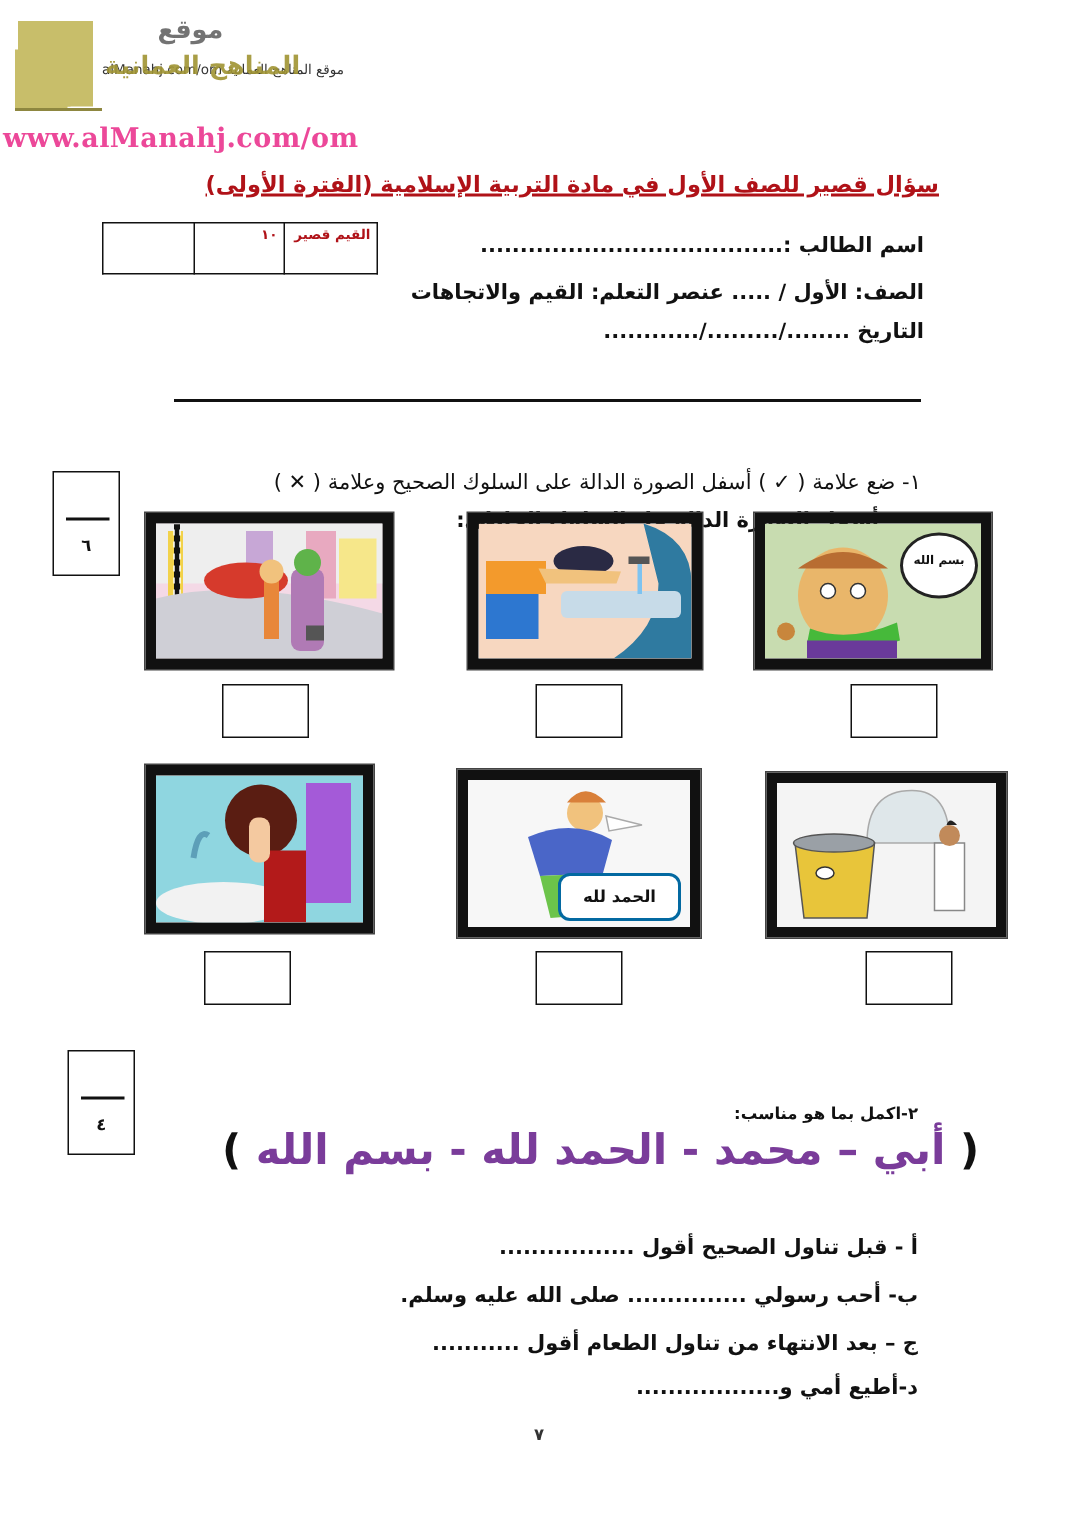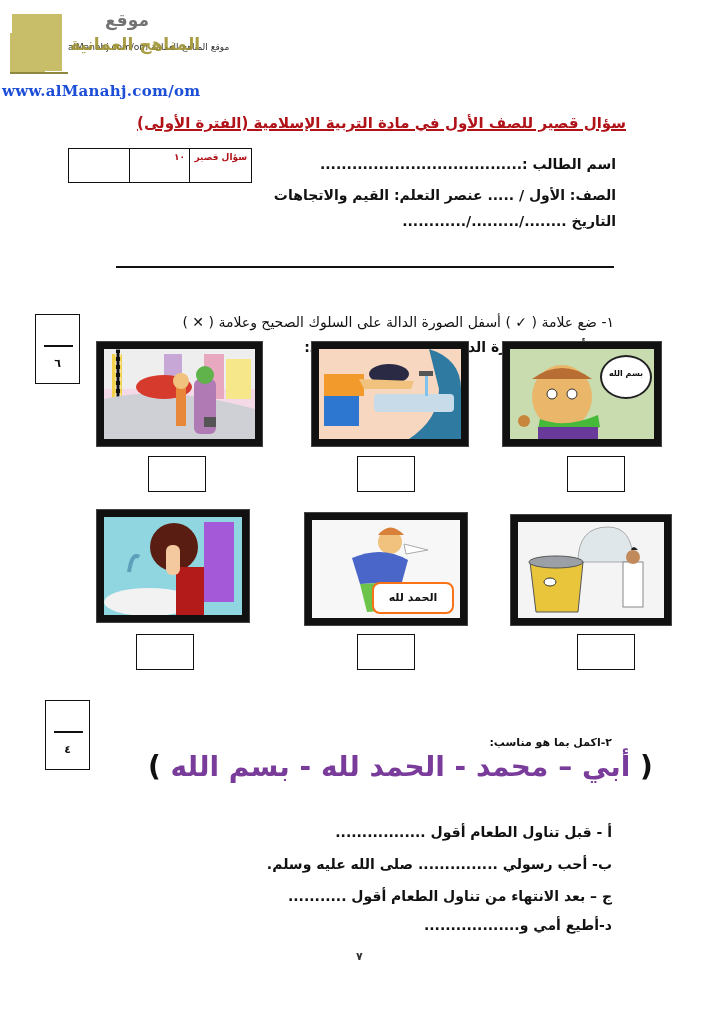--- a/index.html
+++ b/index.html
@@ -9,21 +9,21 @@
   .rtl { direction: rtl; text-align: right; margin-top: 24px; }
 
   
   .logo-sq1 { left: 12px; top: 14px; width: 35px; height: 57px; background: #c8be6a; }
   .logo-sq2 { left: 27px; top: 14px; width: 35px; height: 57px; background: #c8be6a; }
   .logo-sq3 { left: 10px; top: 33px; width: 35px; height: 40px; background: #c8be6a; }
   .logo-line { left: 10px; top: 72px; width: 58px; height: 2px; background: #8e8740; }
   .logo-word1 { left: 105px; top: 10px; font-size: 17px; font-weight: bold; color: #737373; }
   .logo-word2 { left: 70px; top: 34px; font-size: 17px; font-weight: bold; color: #a09433; opacity: 0.9; }
   .logo-sub { left: 68px; top: 42px; font-size: 9px; color: #333; direction: rtl; white-space: nowrap; }
-  .site-url { left: 2px; top: 82px; font-family: "DejaVu Serif", "Liberation Serif", serif; font-size: 15px; font-weight: bold; color: #1d4ed8; letter-spacing: 0.3px; }
+  .site-url { left: 2px; top: 82px; font-family: "DejaVu Serif", "Liberation Serif", serif; font-size: 18px; font-weight: bold; color: #ec4899; letter-spacing: 0.3px; }
 
   
   .doc-title { right: 98px; top: 90px; font-size: 15px; font-weight: bold; color: #b01218; text-decoration: underline; text-decoration-thickness: 2px; white-space: nowrap; }
 
   
   .info { right: 108px; font-size: 14px; font-weight: bold; white-space: nowrap; }
   .info-name { top: 132px; }
   .info-class { top: 163px; }
   .info-date { top: 189px; }
 
@@ -43,21 +43,21 @@
 
   .score-box { border: 1.5px solid #111; width: 45px; height: 70px; }
   .score-box .dash { position: absolute; left: 8px; top: 30px; width: 29px; height: 1.5px; background: #111; }
   .score-box .num { position: absolute; left: 0; right: 0; top: 42px; text-align: center; font-size: 11px; font-weight: bold; }
 
   
   .pic { border: 7px solid #111; outline: 1px solid #444; box-shadow: inset 0 0 0 2px #ddd; overflow: hidden; }
   .ans-box { border: 1.5px solid #111; width: 58px; height: 36px; }
 
   .speech { position: absolute; background: #fff; border: 2px solid #222; border-radius: 50%; font-size: 8px; font-weight: bold; text-align: center; line-height: 10px; }
-  .label-card { position: absolute; background: #fff; border: 2px solid #f97316; border-radius: 8px; font-size: 11px; font-weight: bold; text-align: center; }
+  .label-card { position: absolute; background: #fff; border: 2px solid #0369a1; border-radius: 8px; font-size: 11px; font-weight: bold; text-align: center; }
 
   
   .q2-head { right: 112px; top: 712px; font-size: 11px; font-weight: bold; white-space: nowrap; }
   .q2-words { left: 148px; top: 750px; font-size: 28px; font-weight: bold; color: #7a3c9a; white-space: nowrap; direction: rtl; }
   .q2-words .paren { color: #111; }
   .q2-item { right: 112px; font-size: 14px; font-weight: bold; white-space: nowrap; }
   .page-num { left: 356px; top: 950px; font-size: 11px; font-weight: bold; color: #333; }
 </style>
 </head>
 <body>
@@ -71,21 +71,21 @@
 <div class="abs logo-word2">المناهج العمانية</div>
 <div class="abs site-url">www.alManahj.com/om</div>
 
 <div class="abs doc-title rtl">سؤال قصير للصف الأول في مادة التربية الإسلامية (الفترة الأولى)</div>
 
 <table class="abs grade-table">
   <tbody>
   <tr class="body">
     <td class="c1"></td>
     <td class="c2 red">١٠</td>
-    <td class="c3 red">سؤال قصير</td>
+    <td class="c3 red">القيم قصير</td>
   </tr>
 </tbody>
   </table>
 
 <div class="abs info info-name rtl">اسم الطالب :......................................</div>
 <div class="abs info info-class rtl">الصف: الأول / .....    عنصر التعلم: القيم والاتجاهات</div>
 <div class="abs info info-date rtl">التاريخ ......../........./............</div>
 
 <div class="abs hr-line"></div>
 
@@ -191,18 +191,18 @@
 </div>
 
 <div class="abs q2-head rtl">٢-اكمل بما هو مناسب:</div>
 
 <div class="abs q2-words">
   <span class="paren">(</span>
   <span>أبي – محمد - الحمد لله - بسم الله</span>
   <span class="paren">)</span>
 </div>
 
-<div class="abs q2-item rtl" style="top:800px;">أ - قبل تناول الطعام أقول .................</div>
+<div class="abs q2-item rtl" style="top:800px;">أ - قبل تناول الصحيح أقول .................</div>
 <div class="abs q2-item rtl" style="top:832px;">ب- أحب رسولي ............... صلى الله عليه وسلم.</div>
 <div class="abs q2-item rtl" style="top:864px;">ج – بعد الانتهاء من تناول الطعام أقول ...........</div>
 <div class="abs q2-item rtl" style="top:893px;">د-أطيع أمي و..................</div>
 
 <div class="abs page-num">٧</div>
 
 </body></html>

